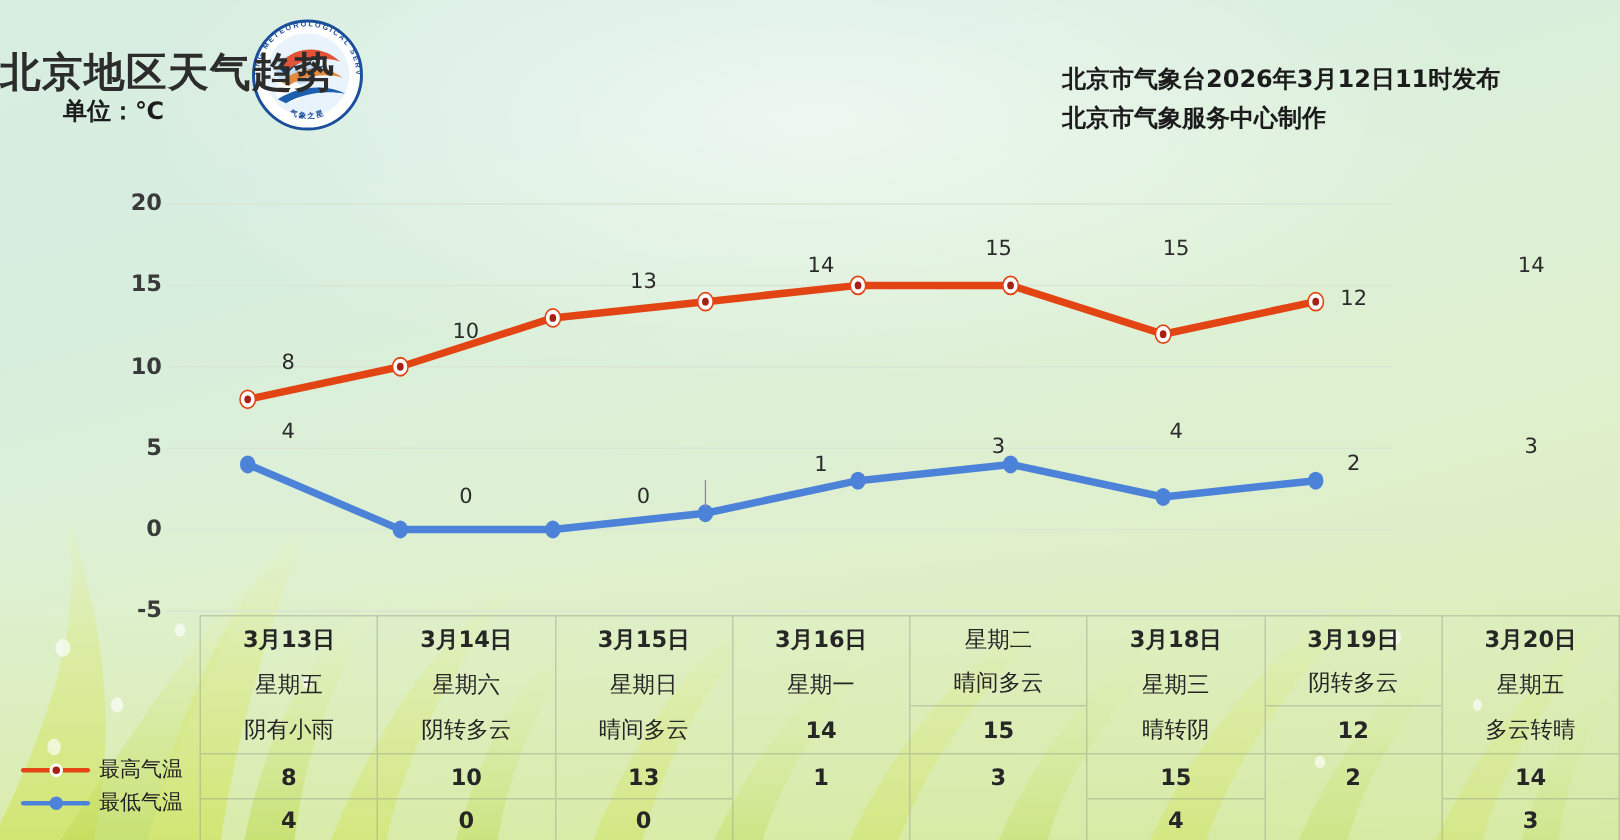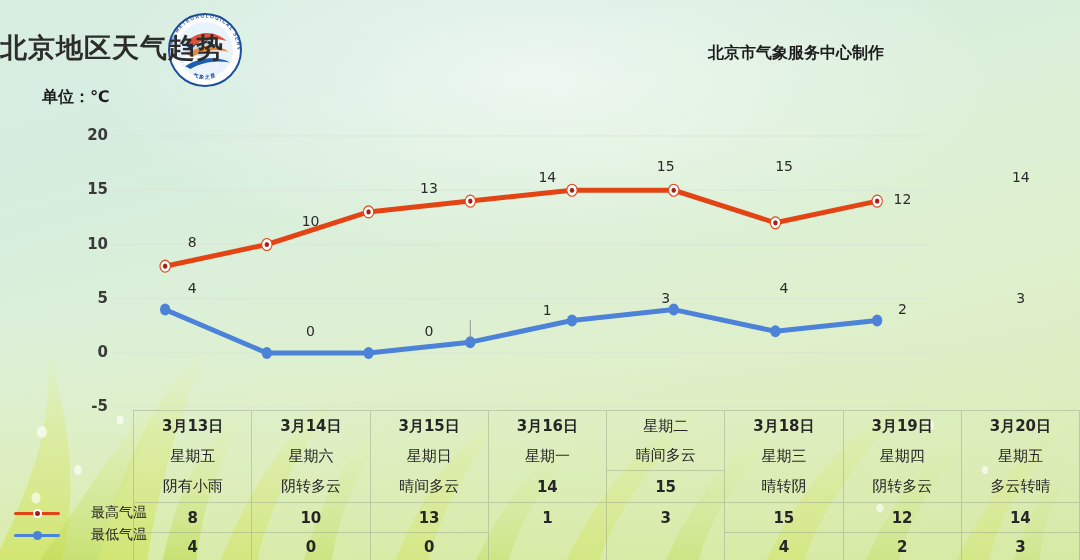--- a/index.html
+++ b/index.html
@@ -31,41 +31,40 @@
   .issuer {
     position: absolute; right: 0px; top: 40px; width: 390px;
     font-size: 16px; font-weight: 700; color: #1c1c1c; line-height: 26px;
     text-align: left; padding-left: 18px;
     font-family: "DejaVu Sans", "Liberation Sans", sans-serif;
   }
   .unit-label {
     position: absolute; left: 42px; top: 64px;
     font-size: 16px; font-weight: 700; color: #1c1c1c;
     font-family: "DejaVu Sans", "Liberation Sans", sans-serif;
-    margin-top: 23px;
   }
 
   
   .plot { position: absolute; left: 0; top: 0; width: 928px; height: 430px; }
   .plot svg { width: 100%; height: 100%; display: block; overflow: visible; }
   .ytick {
     position: absolute; width: 40px; text-align: right;
     font-size: 15px; font-weight: 700; color: #3a3a3a;
     font-family: "DejaVu Sans", "Liberation Sans", sans-serif;
   }
 
   .dlabel {
     position: absolute; transform: translateX(-50%);
     font-size: 14px; color: #2b2b2b; white-space: nowrap;
     font-family: "DejaVu Sans", "Liberation Sans", sans-serif;
   }
 
   
   .legend { position: absolute; left: 14px; top: 502px; }
-  .legend-row { display: flex; align-items: center; height: 22px; gap: 25px; }
+  .legend-row { display: flex; align-items: center; height: 22px; }
   .legend-key { width: 46px; height: 14px; position: relative; margin-right: 6px; }
   .legend-key .ln { position: absolute; left: 0; top: 6px; width: 46px; height: 3px; border-radius: 2px; }
   .legend-key .dt {
     position: absolute; left: 19px; top: 3px; width: 9px; height: 9px; border-radius: 50%;
   }
   .legend-text {
     font-size: 14px; color: #1f1f1f; font-weight: 400;
     font-family: "DejaVu Sans", "Liberation Sans", sans-serif;
   }
 
@@ -165,20 +164,21 @@
       </text>
       <text font-size="5.6" font-weight="700" fill="#1b4f9c" letter-spacing="1.2" font-family="'DejaVu Sans', sans-serif">
         <textPath href="#arcBot" startOffset="50%" text-anchor="middle">气象之星</textPath>
       </text>
     </svg>
   </div>
 
   <div class="chart-title">北京地区天气趋势</div>
 
   <div class="issuer">
+    <div>北京市气象台2026年3月12日11时发布</div>
     <div>北京市气象服务中心制作</div>
   </div>
 
   <div class="unit-label">单位：℃</div>
 
   <div class="plot">
     <svg id="chart-svg" viewBox="0 0 1080 430" preserveAspectRatio="none" aria-hidden="true">
       <g id="gridlines">
           <line x1="130" x2="1080" y1="136" y2="136" stroke="#D9E6D6" stroke-width="1"></line>
           <line x1="130" x2="1080" y1="190.25" y2="190.25" stroke="#D9E6D6" stroke-width="1"></line>
@@ -300,21 +300,20 @@
       </div>
       <div class="wcol">
         <div class="wcell date">3月18日</div>
         <div class="wcell week">星期三</div>
         <div class="wcell cond">晴转阴</div>
         <div class="wcell tmax">15</div>
         <div class="wcell tmin">4</div>
       </div>
       <div class="wcol">
         <div class="wcell date">3月19日</div>
-        <div class="wcell week">星期四</div>
         <div class="wcell cond">阴转多云</div>
         <div class="wcell tmax">12</div>
         <div class="wcell tmin">2</div>
       </div>
       <div class="wcol">
         <div class="wcell date">3月20日</div>
         <div class="wcell week">星期五</div>
         <div class="wcell cond">多云转晴</div>
         <div class="wcell tmax">14</div>
         <div class="wcell tmin">3</div>

